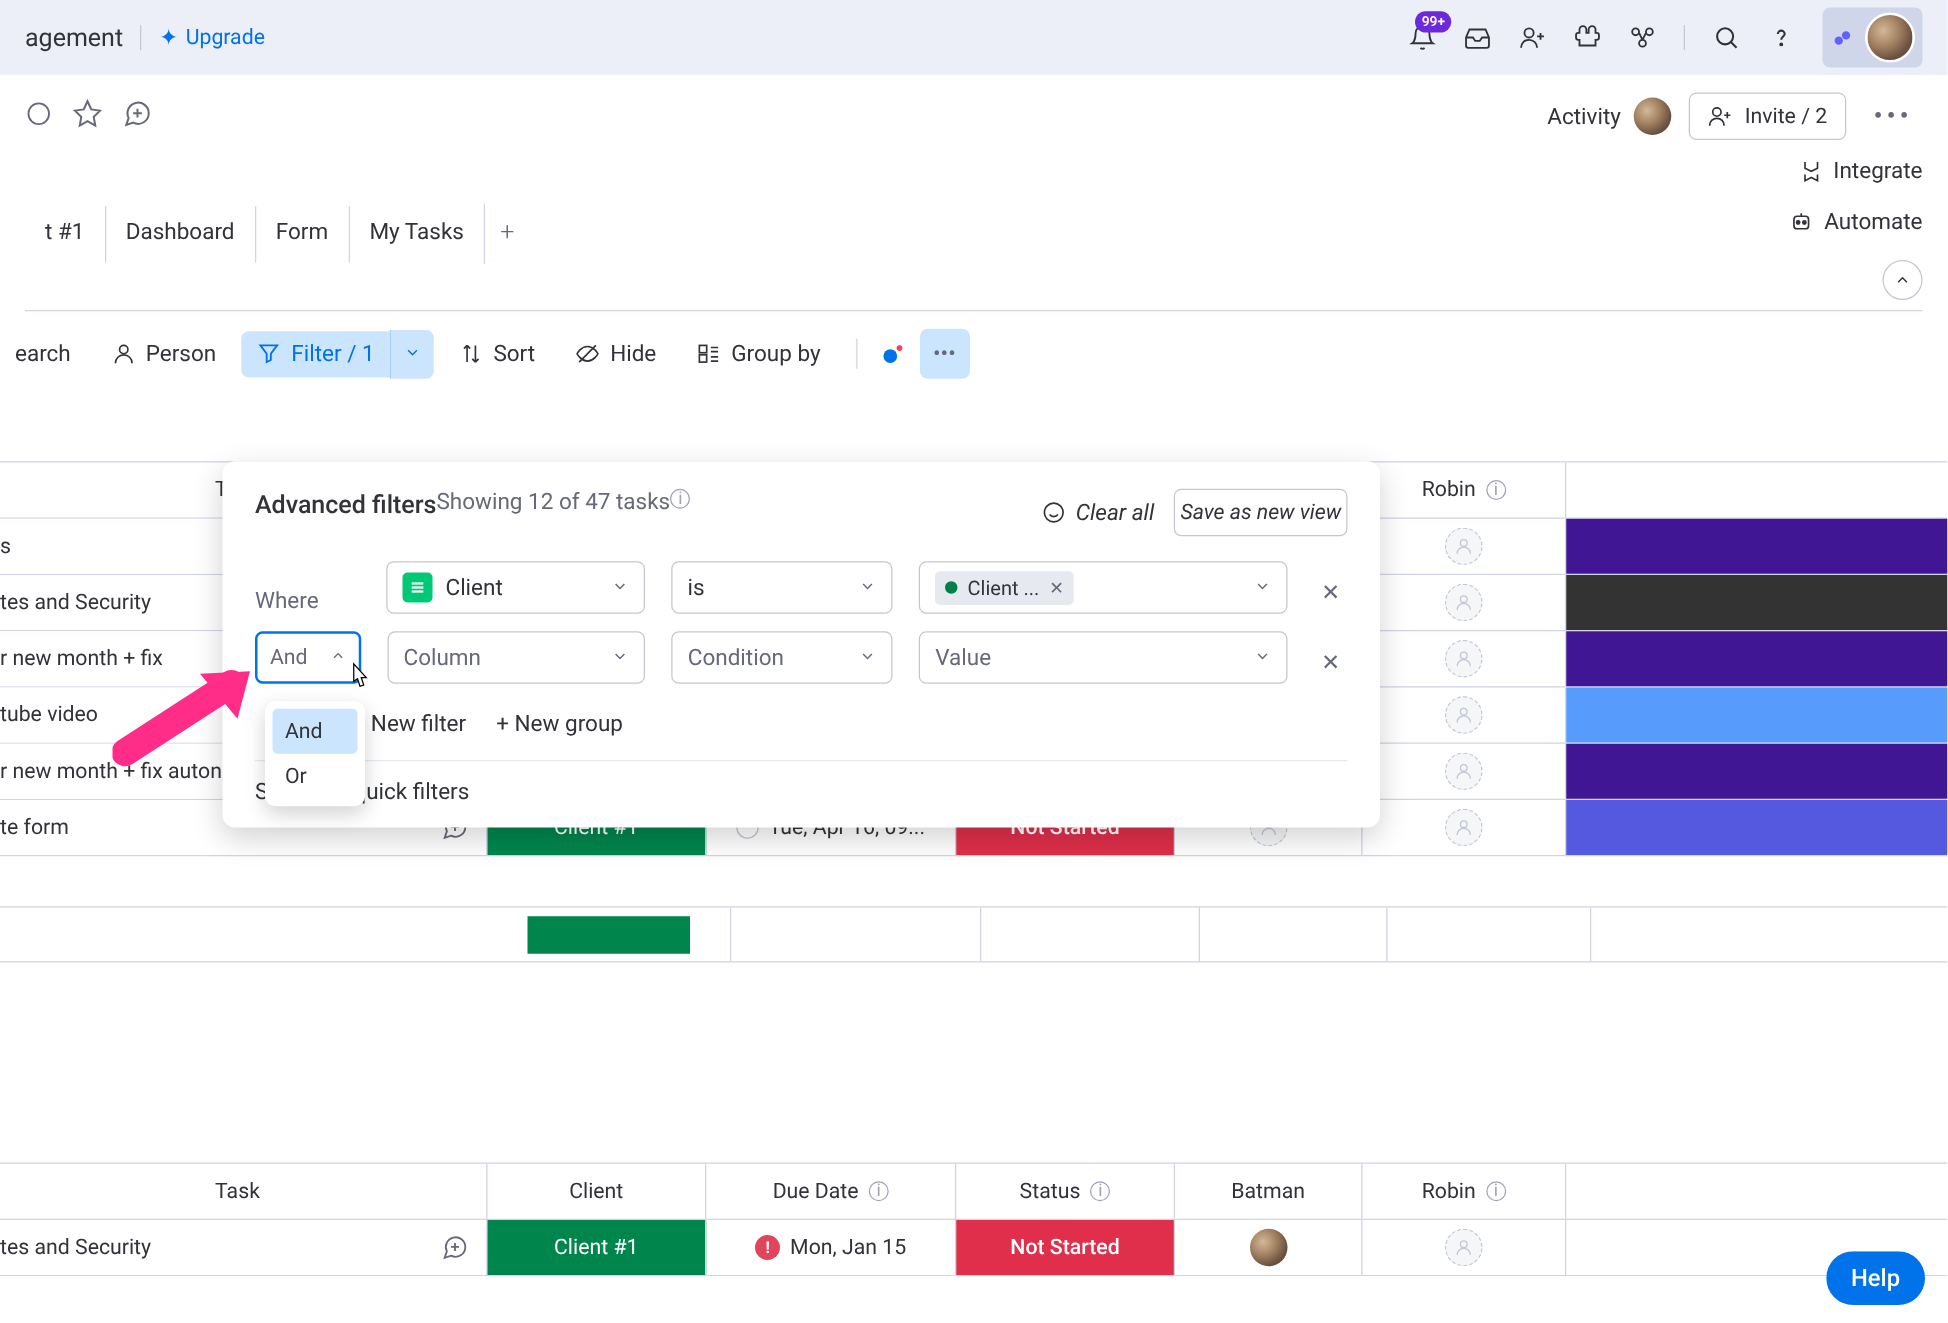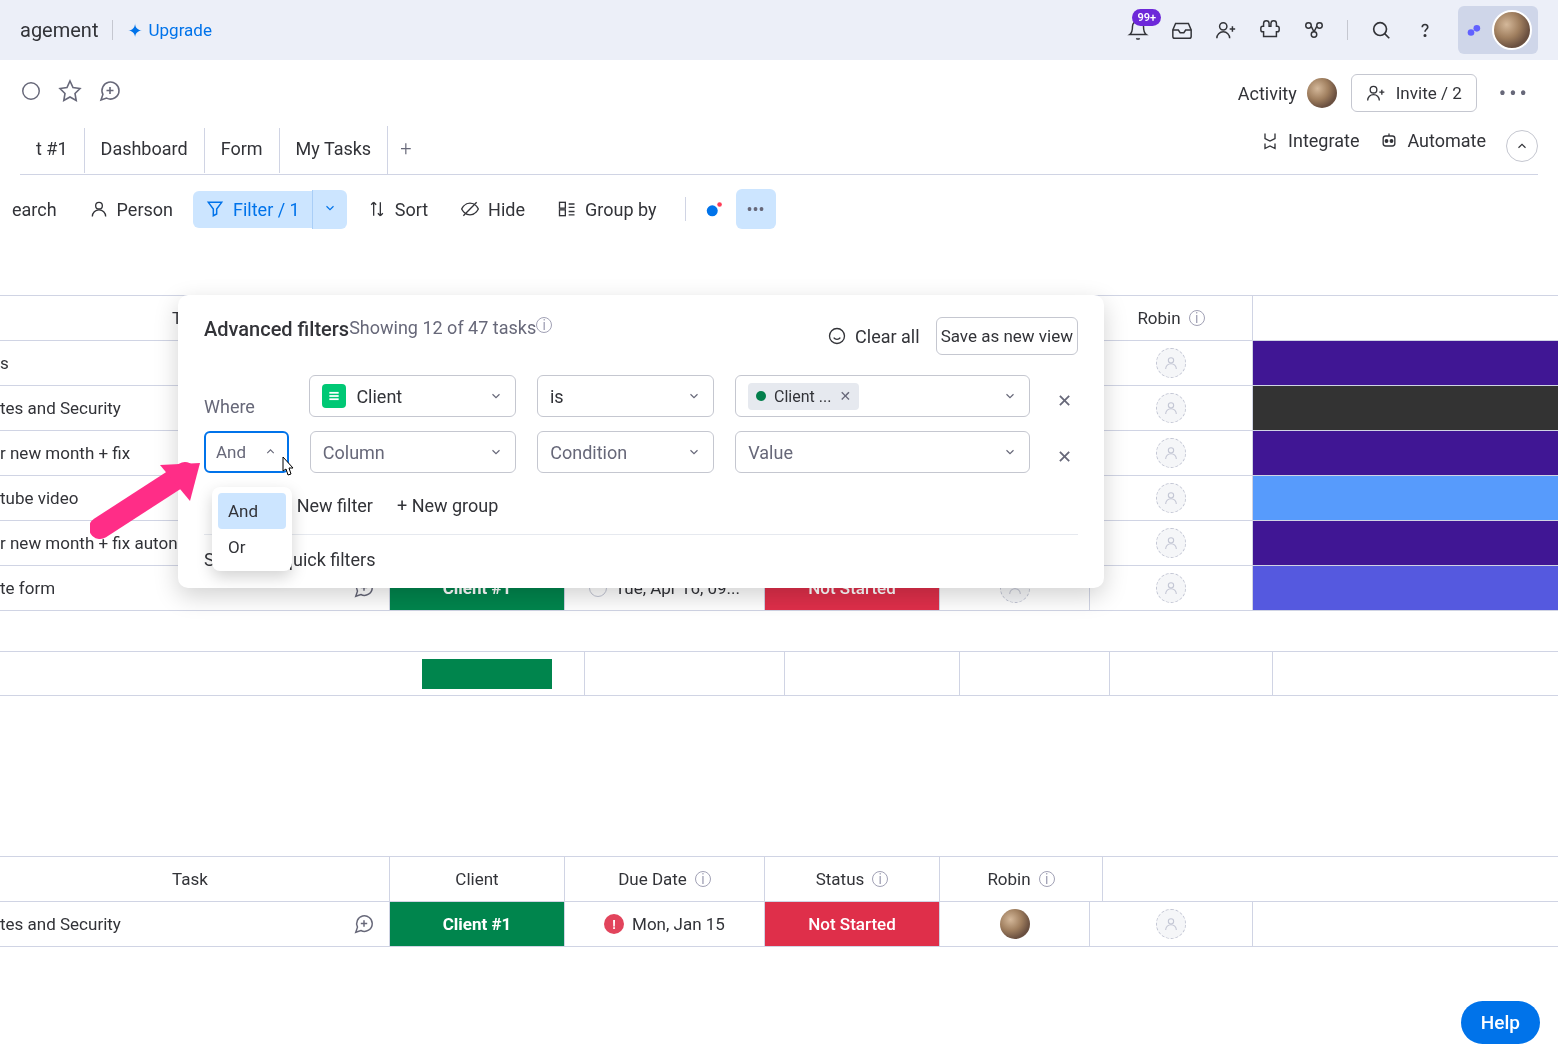--- a/index.html
+++ b/index.html
@@ -22,21 +22,21 @@
     .ico-btn { color: #676879; cursor: pointer; }
     .bh-right { margin-left: auto; display: flex; align-items: center; gap: 14px; }
     .activity { display: flex; align-items: center; gap: 10px; font-size: 18px; }
     .small-avatar { width: 30px; height: 30px; border-radius: 50%; background: radial-gradient(circle at 35% 35%, #d4b89a 0%, #a07f5f 40%, #6a5040 70%); }
     .btn-outline { border: 1px solid #c5c7d0; border-radius: 6px; padding: 8px 14px; display: flex; align-items: center; gap: 10px; font-size: 17px; cursor: pointer; }
     .dots { font-size: 22px; letter-spacing: 3px; color: #676879; cursor: pointer; padding: 4px 8px; }
     .view-tabs { display: flex; align-items: center; gap: 0; padding: 14px 0 0 0; border-bottom: 1px solid #d0d4e4; margin: 0 20px; position: relative; }
     .vtab { padding: 10px 16px 14px; font-size: 18px; color: #323338; cursor: pointer; }
     .vtab.sep { border-left: 1px solid #d0d4e4; }
     .vtab.plus { color: #676879; font-size: 20px; font-weight: 300; padding: 10px 12px 14px; }
-    .view-right { margin-left: auto; display: flex; align-items: flex-start; gap: 20px; padding-bottom: 8px; }
+    .view-right { margin-left: auto; display: flex; align-items: flex-end; gap: 20px; padding-bottom: 8px; flex-direction: column; }
     .vr-item { display: flex; align-items: center; gap: 8px; font-size: 18px; cursor: pointer; }
     .collapse-circle { width: 32px; height: 32px; border: 1px solid #c5c7d0; border-radius: 50%; display: flex; align-items: center; justify-content: center; }
 
     .toolbar { display: flex; align-items: center; gap: 8px; padding: 14px 20px 20px 0; margin-left: -20px; }
     .tb-item { display: flex; align-items: center; gap: 8px; padding: 8px 12px; font-size: 18px; color: #323338; border-radius: 6px; cursor: pointer; }
     .tb-item.active { background: #cce5ff; color: #0073ea; }
     .tb-split { background: #cce5ff; border-left: 1px solid #a9cef7; padding: 10px 10px; border-radius: 0 6px 6px 0; color: #0073ea; cursor: pointer; }
     .tb-filter-wrap { display: flex; align-items: center; }
     .tb-sep { width: 1px; height: 24px; background: #d0d4e4; margin: 0 8px; }
     .ai-chip { width: 26px; height: 26px; border-radius: 6px; display: flex; align-items: center; justify-content: center; color: #0073ea; font-size: 20px; }
@@ -52,41 +52,41 @@
     .th-bat { width: 150px; }
     .th-rob { width: 163px; }
     .th-extra { flex: 1; border-right: none; }
     .info-ico { color: #a1a1b5; font-size: 14px; border: 1px solid #a1a1b5; width: 16px; height: 16px; border-radius: 50%; display: inline-flex; align-items: center; justify-content: center; }
 
     .row { display: flex; border-bottom: 1px solid #d0d4e4; height: 45px; align-items: stretch; font-size: 17px; }
     .cell { border-right: 1px solid #d0d4e4; display: flex; align-items: center; justify-content: center; }
     .cell-task { width: 410px; justify-content: space-between; padding: 0 14px 0 0; margin-left: -20px; border-left: 4px solid #00854d; background: #fff; }
     .task-text { padding-left: 16px; white-space: nowrap; overflow: visible; }
     .bubble-add { width: 22px; height: 22px; color: #676879; }
-    .cell-client { width: 175px; background: #00854d; color: #fff; font-weight: 700; }
+    .cell-client { width: 175px; background: #00854d; color: #fff; font-weight: 400; }
     .cell-due { width: 200px; gap: 8px; color: #323338; }
     .cell-status { width: 175px; color: #fff; font-weight: 500; }
     .cell-bat { width: 150px; }
     .cell-rob { width: 163px; }
     .cell-extra { flex: 1; border-right: none; }
     .person-circle { width: 30px; height: 30px; border-radius: 50%; background: #f5f6f8; border: 1px dashed #c3c6d4; display: flex; align-items: center; justify-content: center; color: #c3c6d4; }
     .status-ns { background: #df2f4a; }
     .timeline-chip { height: 44px; }
     .c-purple { background: #401694; }
     .c-black { background: #333333; }
     .c-blue { background: #579bfc; }
     .c-indigo { background: #5559df; }
     .spacer-row { height: 45px; display: flex; border-bottom: 1px solid #d0d4e4; }
     .spacer-row .sc { border-right: 1px solid #d0d4e4; }
 
     .filter-pop { position: absolute; top: 0; left: 178px; width: 926px; background: #fff; border-radius: 10px; box-shadow: 0 8px 24px rgba(0,0,0,0.18); padding: 22px 26px 18px; z-index: 50; }
     .fp-head { display: flex; align-items: flex-start; }
     .fp-title { font-size: 20px; font-weight: 500; }
     .fp-sub { color: #676879; font-size: 18px; }
-    .fp-head-right { margin-left: auto; display: flex; align-items: center; gap: 16px; }
+    .fp-head-right { margin-left: auto; display: flex; align-items: center; gap: 16px; font-style: italic; }
     .fp-clear { display: flex; align-items: center; gap: 8px; font-size: 18px; color: #323338; cursor: pointer; }
     .fp-save { border: 1px solid #c5c7d0; border-radius: 6px; padding: 8px 4px; font-size: 17px; cursor: pointer; }
     .fp-rows { margin-top: 20px; display: flex; flex-direction: column; gap: 14px; }
     .fp-row { display: flex; align-items: flex-end; gap: 21px; }
     .fp-where { width: 86px; font-size: 18px; color: #676879; }
     .fp-sel { border: 1px solid #c5c7d0; border-radius: 6px; height: 42px; display: flex; align-items: center; padding: 0 12px; background: #fff; font-size: 18px; color: #323338; cursor: pointer; gap: 10px; }
     .fp-sel .caret { margin-left: auto; color: #676879; }
     .fp-sel .ph { color: #676879; }
     .fp-col { width: 210px; }
     .fp-cond { width: 180px; }
@@ -589,20 +589,21 @@
       <div class="th th-task">Task</div>
       <div class="th th-client">Client</div>
       <div class="th th-due">
         <span>Due Date</span>
         <span class="info-ico">i</span>
       </div>
       <div class="th th-status">
         <span>Status</span>
         <span class="info-ico">i</span>
       </div>
+      <div class="th th-bat">Batman</div>
       <div class="th th-rob">
         <span>Robin</span>
         <span class="info-ico">i</span>
       </div>
       <div class="th th-extra"></div>
     </div>
     <div class="row">
       <div class="cell cell-task">
         <span class="task-text">tes and Security</span>
         <span class="bubble-add">

